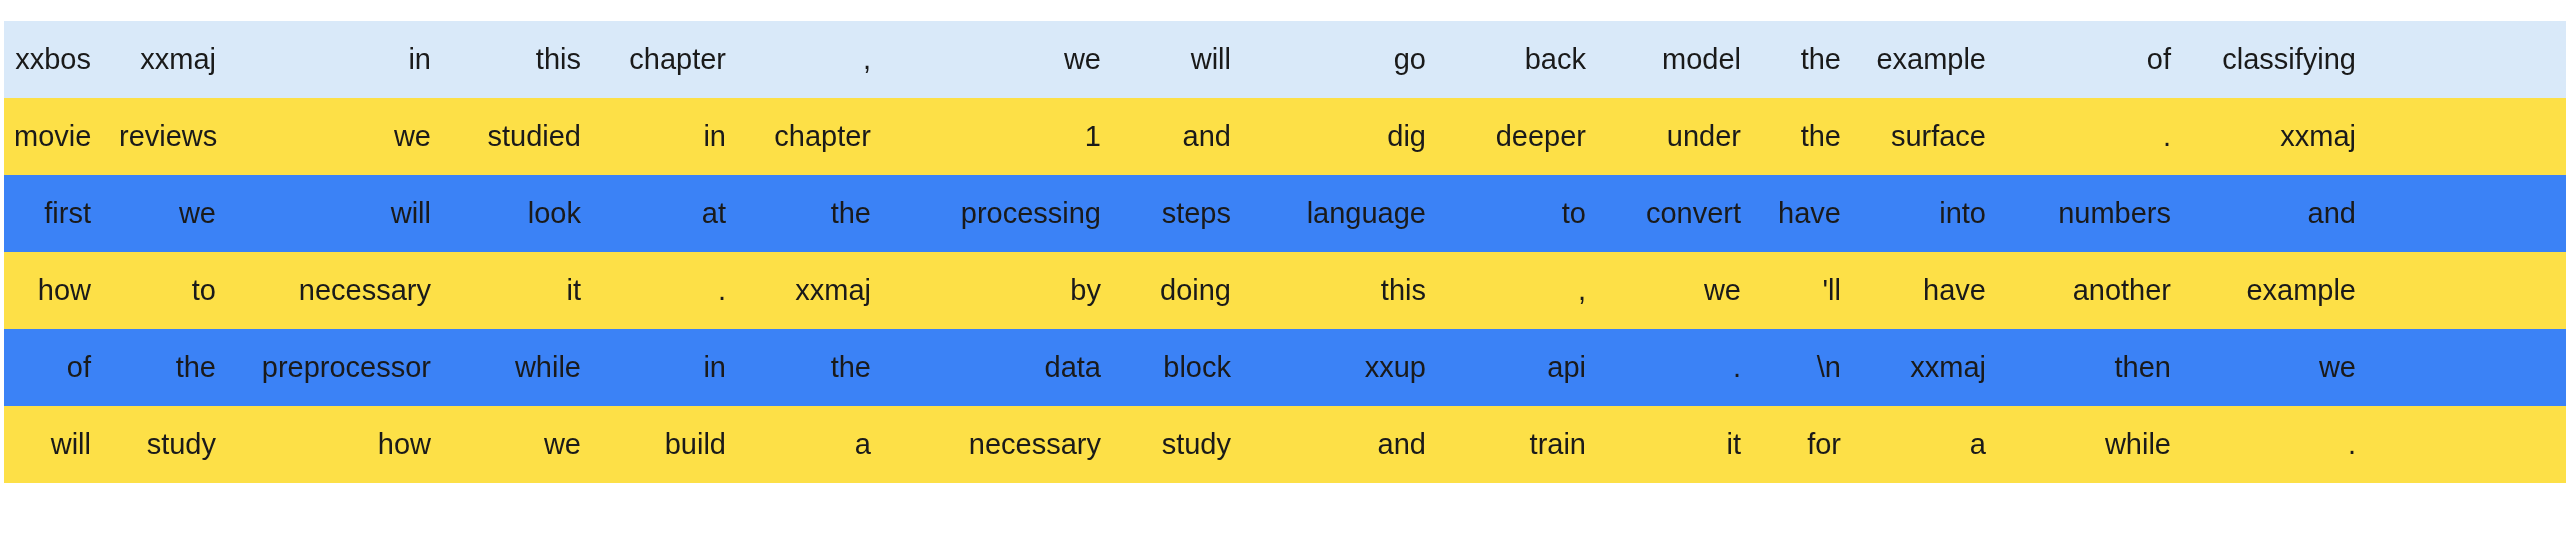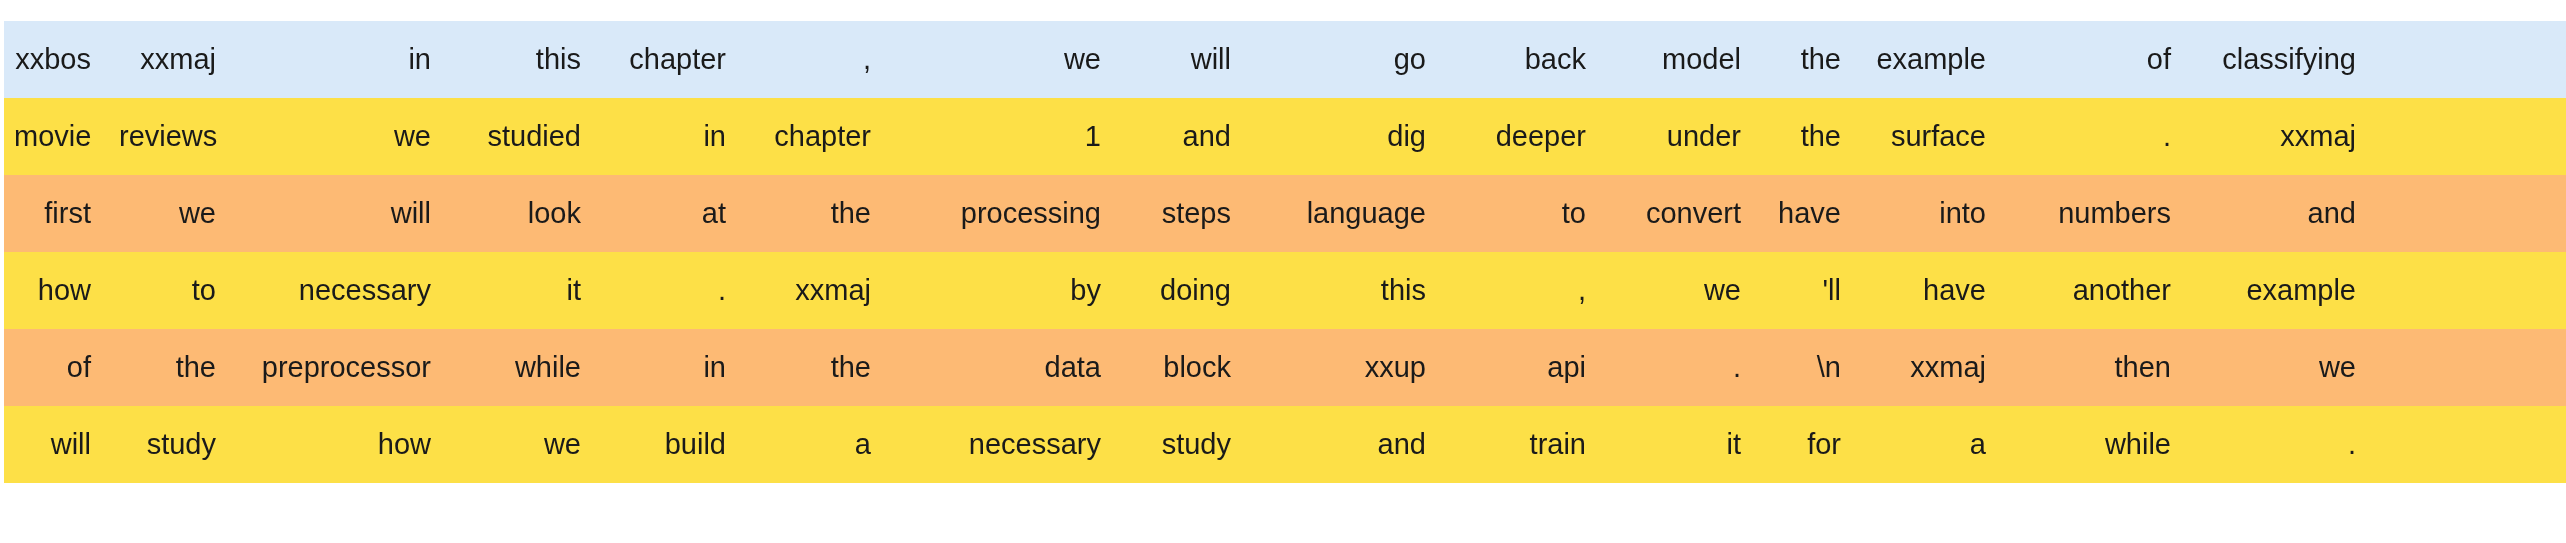--- a/index.html
+++ b/index.html
@@ -35,21 +35,21 @@
     text-align: right;
     vertical-align: middle;
     height: 77px;
     padding: 0 18px 0 10px;
     white-space: nowrap;
     overflow: hidden;
     line-height: 77px;
     border: none;
   }
   tr.row-even td { background: #fde047; }
-  tr.row-odd  td { background: #fdba74; margin-left: 24px; }
+  tr.row-odd  td { background: #3b82f6; margin-left: 24px; }
   tr.row-highlight td { background: #d9e9f9; }
 
   
   col.c0  { width: 105px; }
   col.c1  { width: 125px; }
   col.c2  { width: 215px; }
   col.c3  { width: 150px; }
   col.c4  { width: 145px; }
   col.c5  { width: 145px; }
   col.c6  { width: 230px; }

